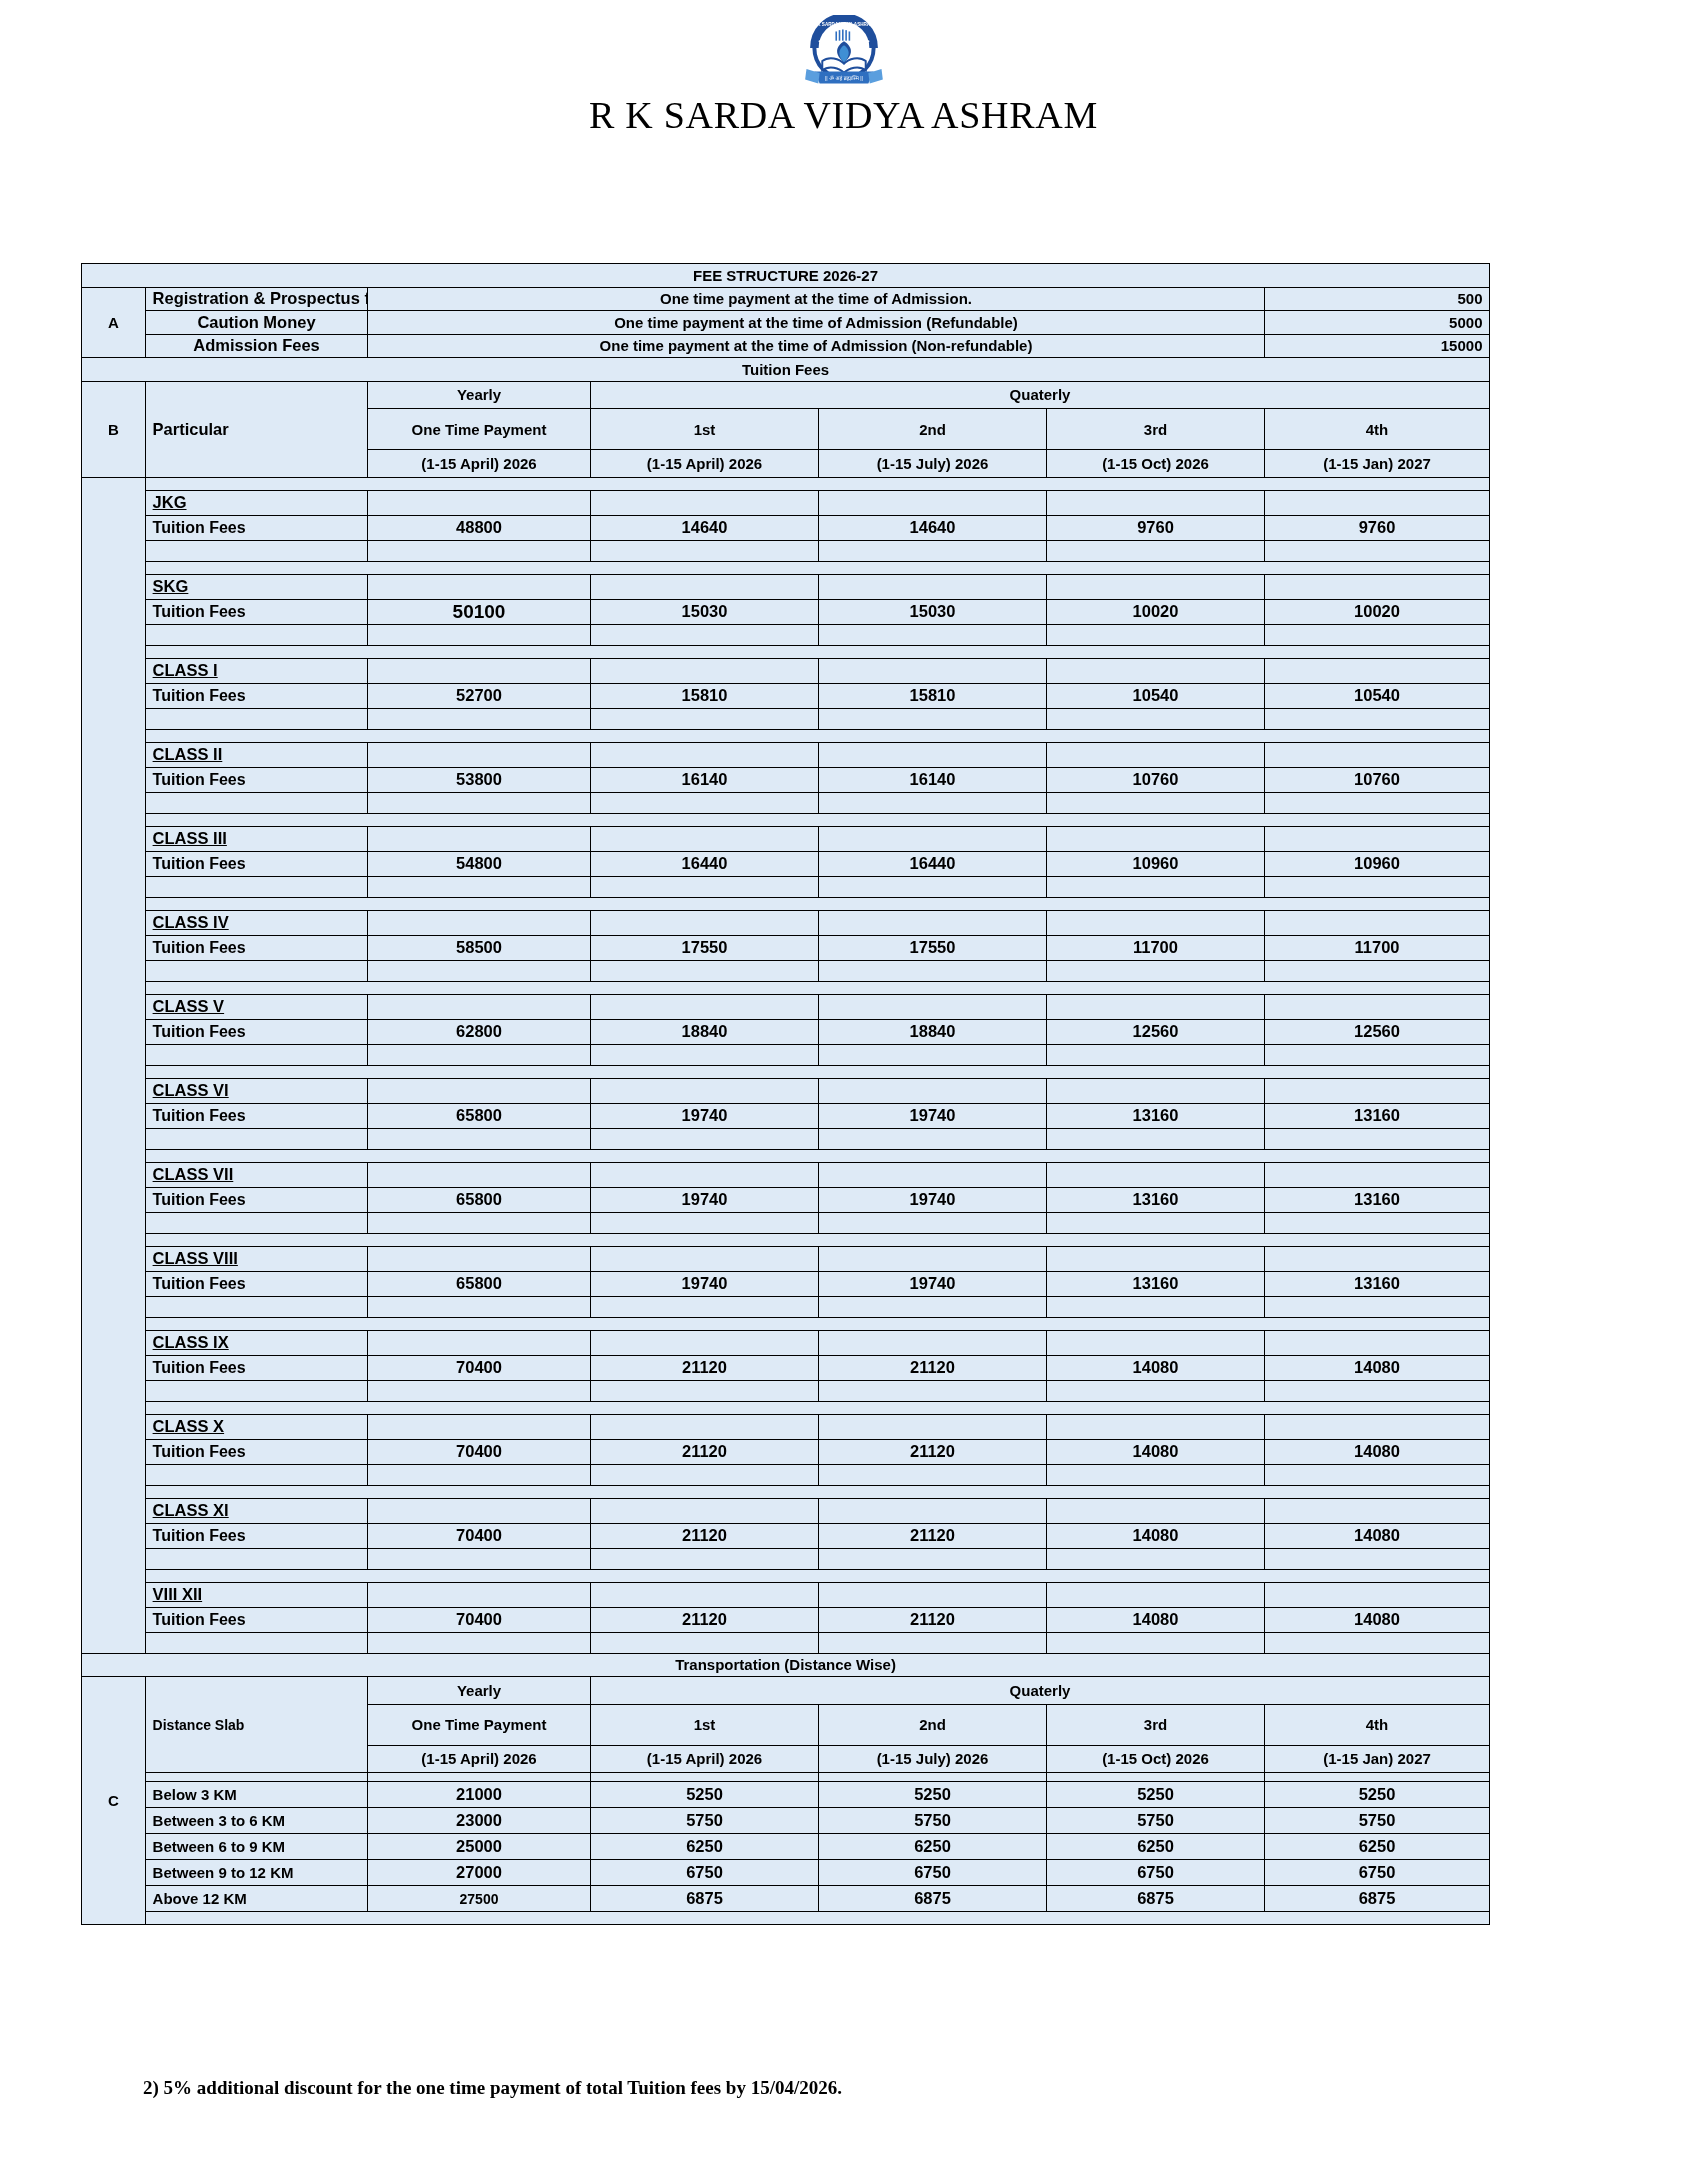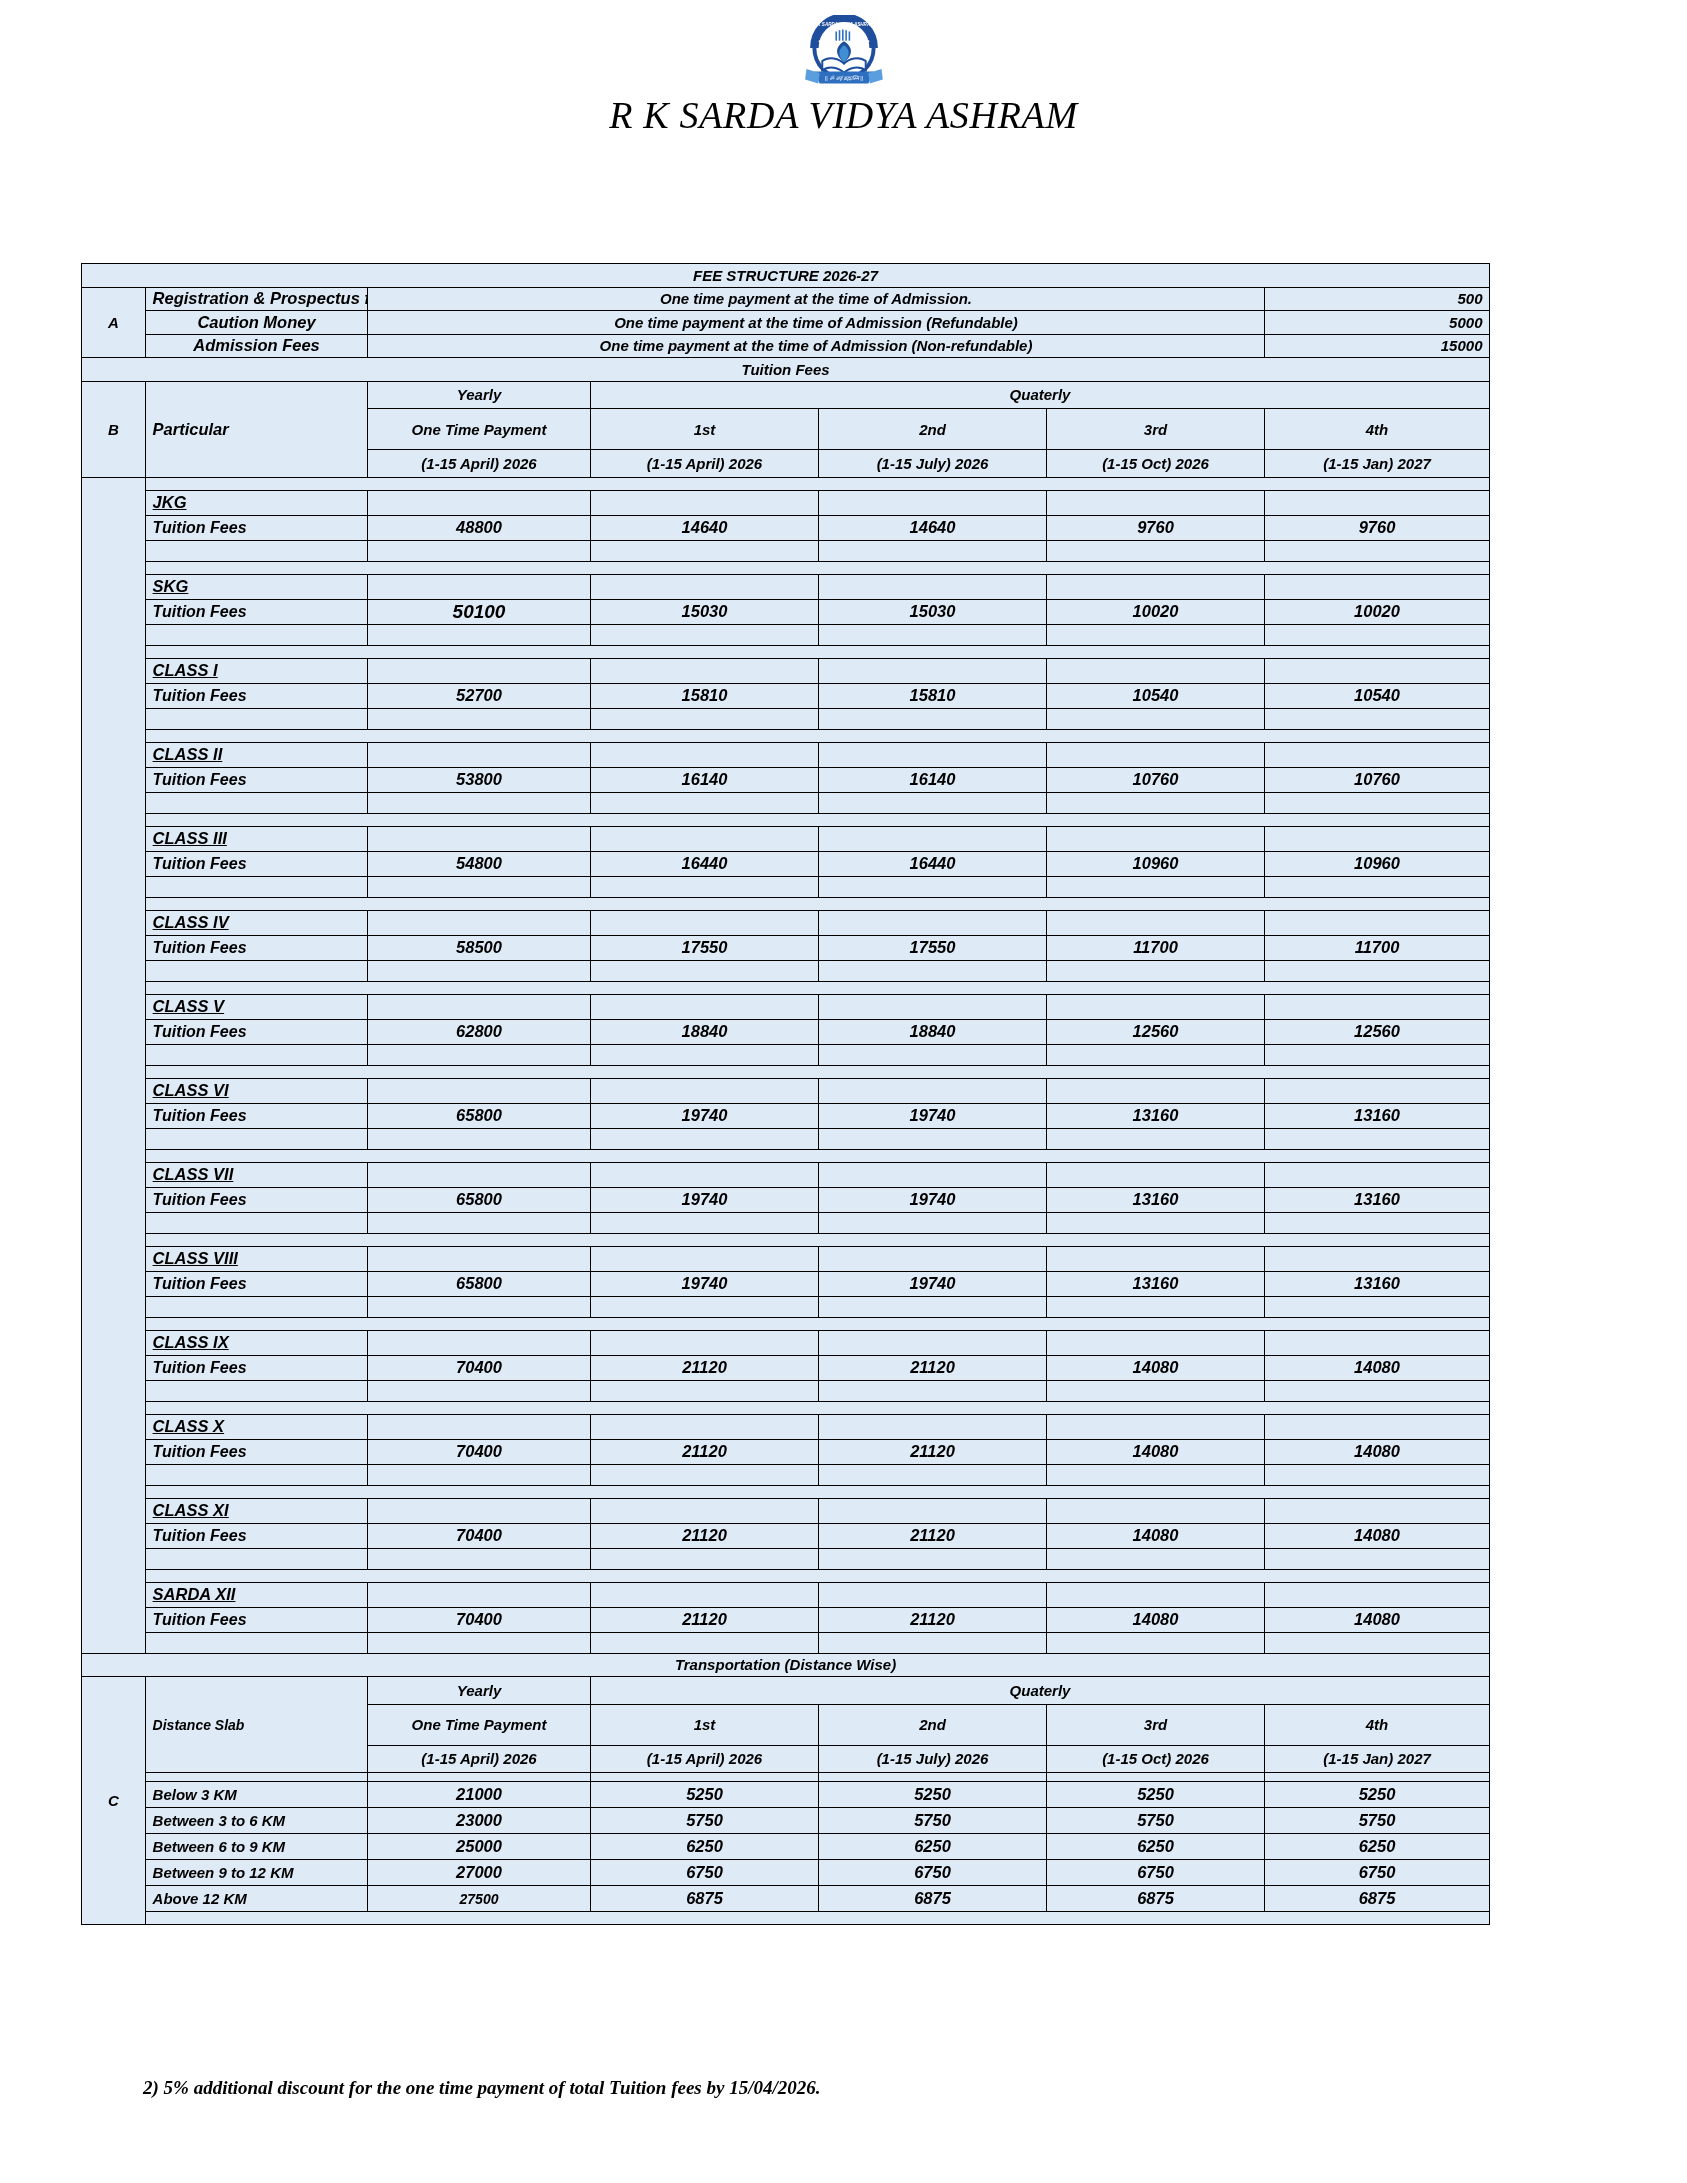--- a/index.html
+++ b/index.html
@@ -2,21 +2,21 @@
 <html style="font-size:10.6px"><head>
 <meta charset="utf-8">
 <style>
   html, body { margin:0; padding:0; }
   body {
     width:1687px; height:2183px;
     background:#ffffff;
     font-family:"Liberation Sans", sans-serif;
     -webkit-font-smoothing:antialiased;
   }
-  .page { position:relative; width:1687px; height:2183px;font-style:italic; }
+  .page { position:relative; width:1687px; height:2183px; }
 
   
   .letterhead { text-align:center; padding-top:14.6px; }
   .crest { width:112px; height:79px; margin:0 auto 2.6px; display:block; }
   .school-name {
     font-family:"Liberation Serif", serif;
     font-size:38px; letter-spacing:0.7px; color:#000;
     margin:1.3px 0 4px; line-height:1.05;
   }
   .addr-line {
@@ -526,21 +526,21 @@
             <td class="blank"></td>
             <td class="blank"></td>
             <td class="blank"></td>
             <td class="blank"></td>
             <td class="blank"></td>
           </tr>
           <tr>
             <td class="sep" colspan="6"></td>
           </tr>
           <tr>
-            <td style="height:24px"><span class="classlbl">SARDA XII</span></td>
+            <td style="height:24px"><span class="classlbl">VIII XII</span></td>
             <td></td>
             <td></td>
             <td></td>
             <td></td>
             <td></td>
           </tr>
           <tr>
             <td class="lft" style="height:24px;font-size:16px">Tuition Fees</td>
             <td class="ctr" style="font-size:16.5px">70400</td>
             <td class="ctr white" style="font-size:16.5px">21120</td>

